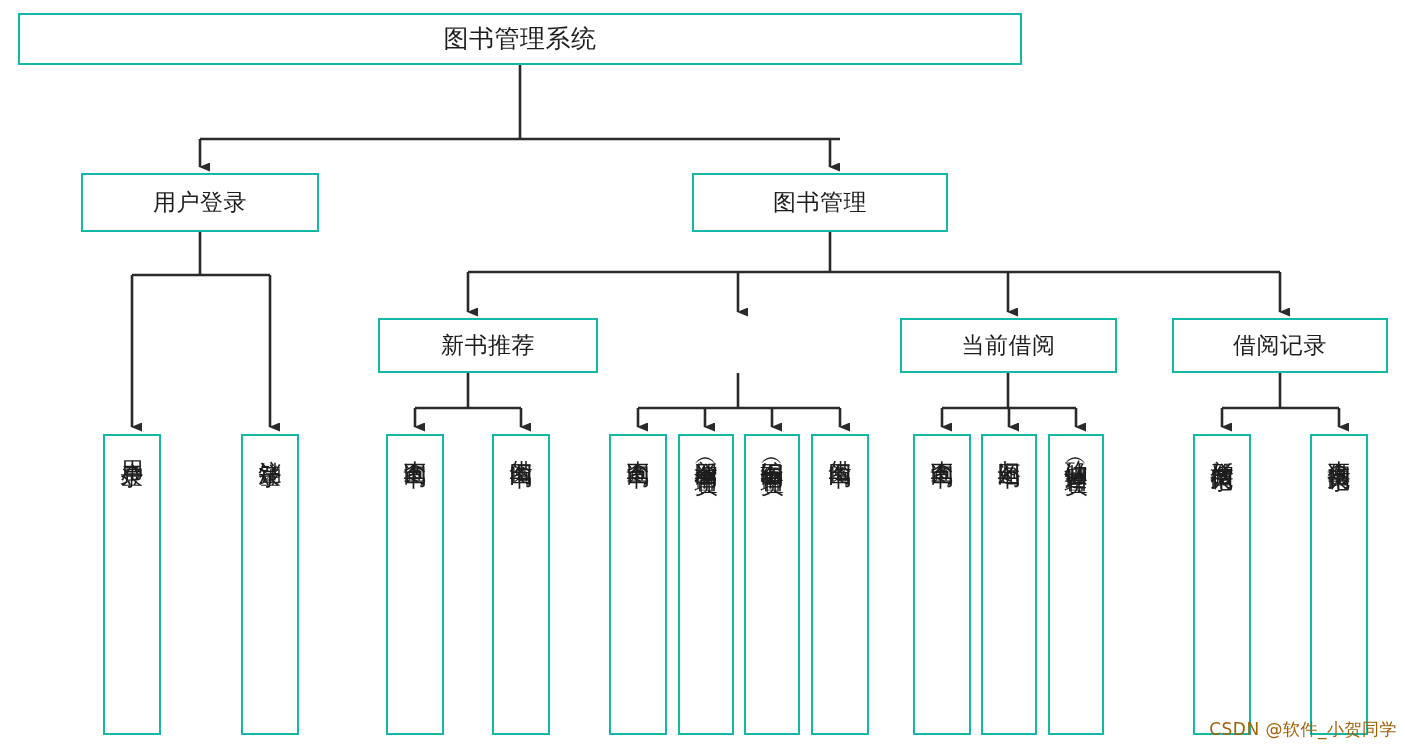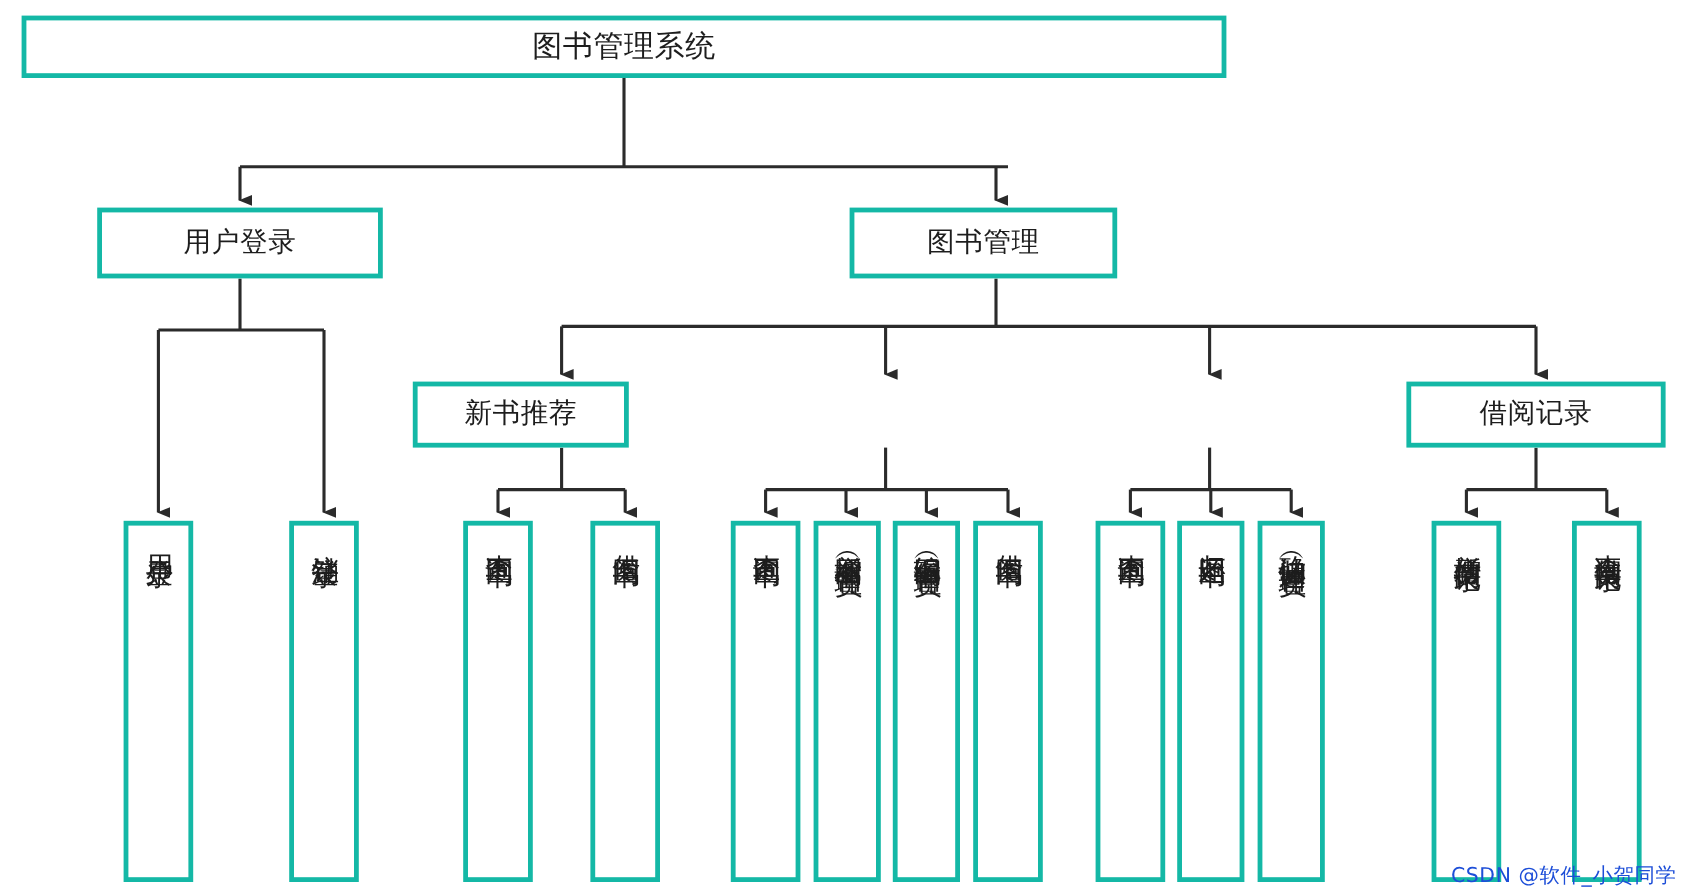--- a/index.html
+++ b/index.html
@@ -23,21 +23,21 @@
     position: absolute;
     left: 0;
     top: 0;
     width: 1405px;
     height: 747px;
     pointer-events: none;
   }
   .node {
     position: absolute;
     box-sizing: border-box;
-    border: 4px solid #14b8a6;
+    border: 2px solid #14b8a6;
     background: #ffffff;
     display: flex;
     align-items: center;
     justify-content: center;
     text-align: center;
   }
   .node-label {
     display: block;
     line-height: 1.18;
     letter-spacing: 0.5px;
@@ -61,21 +61,21 @@
     font-size: 23px;
     line-height: 1.0;
     letter-spacing: 2px;
     white-space: nowrap;
   }
   .watermark {
     position: absolute;
     right: 8px;
     bottom: 6px;
     font-size: 17px;
-    color: #1d4ed8;
+    color: #a16207;
     letter-spacing: 0.5px;
     white-space: nowrap;
     user-select: none;
   }
 </style>
 </head>
 <body>
 
 <div id="diagram-root">
 
@@ -130,29 +130,32 @@
   </svg>
 
   <div class="node horizontal root" style="left:18px; top:13px; width:1004px; height:52px;">
     <span class="node-label">图书管理系统</span>
   </div>
 
   <div class="node horizontal" style="left:81px; top:173px; width:238px; height:59px;">
     <span class="node-label">用户登录</span>
   </div>
 
-  <div class="node horizontal" style="left:708px; top:173px; width:223px; height:59px;">
+  <div class="node horizontal" style="left:692px; top:173px; width:256px; height:59px;">
     <span class="node-label">图书管理</span>
   </div>
 
-  <div class="node horizontal" style="left:344px; top:318px; width:180px; height:55px;">
+  <div class="node horizontal" style="left:378px; top:318px; width:220px; height:55px;">
     <span class="node-label">新书推荐</span>
   </div>
 
 
+  <div class="node horizontal" style="left:900px; top:318px; width:217px; height:55px;">
+    <span class="node-label">当前借阅</span>
+  </div>
 
   <div class="node horizontal" style="left:1172px; top:318px; width:216px; height:55px;text-align:right;">
     <span class="node-label">借阅记录</span>
   </div>
 
   <div class="node vertical" style="left:103px; top:434px; width:58px; height:301px;">
     <span class="node-label">用户登录</span>
   </div>
 
   <div class="node vertical" style="left:241px; top:434px; width:58px; height:301px;">

